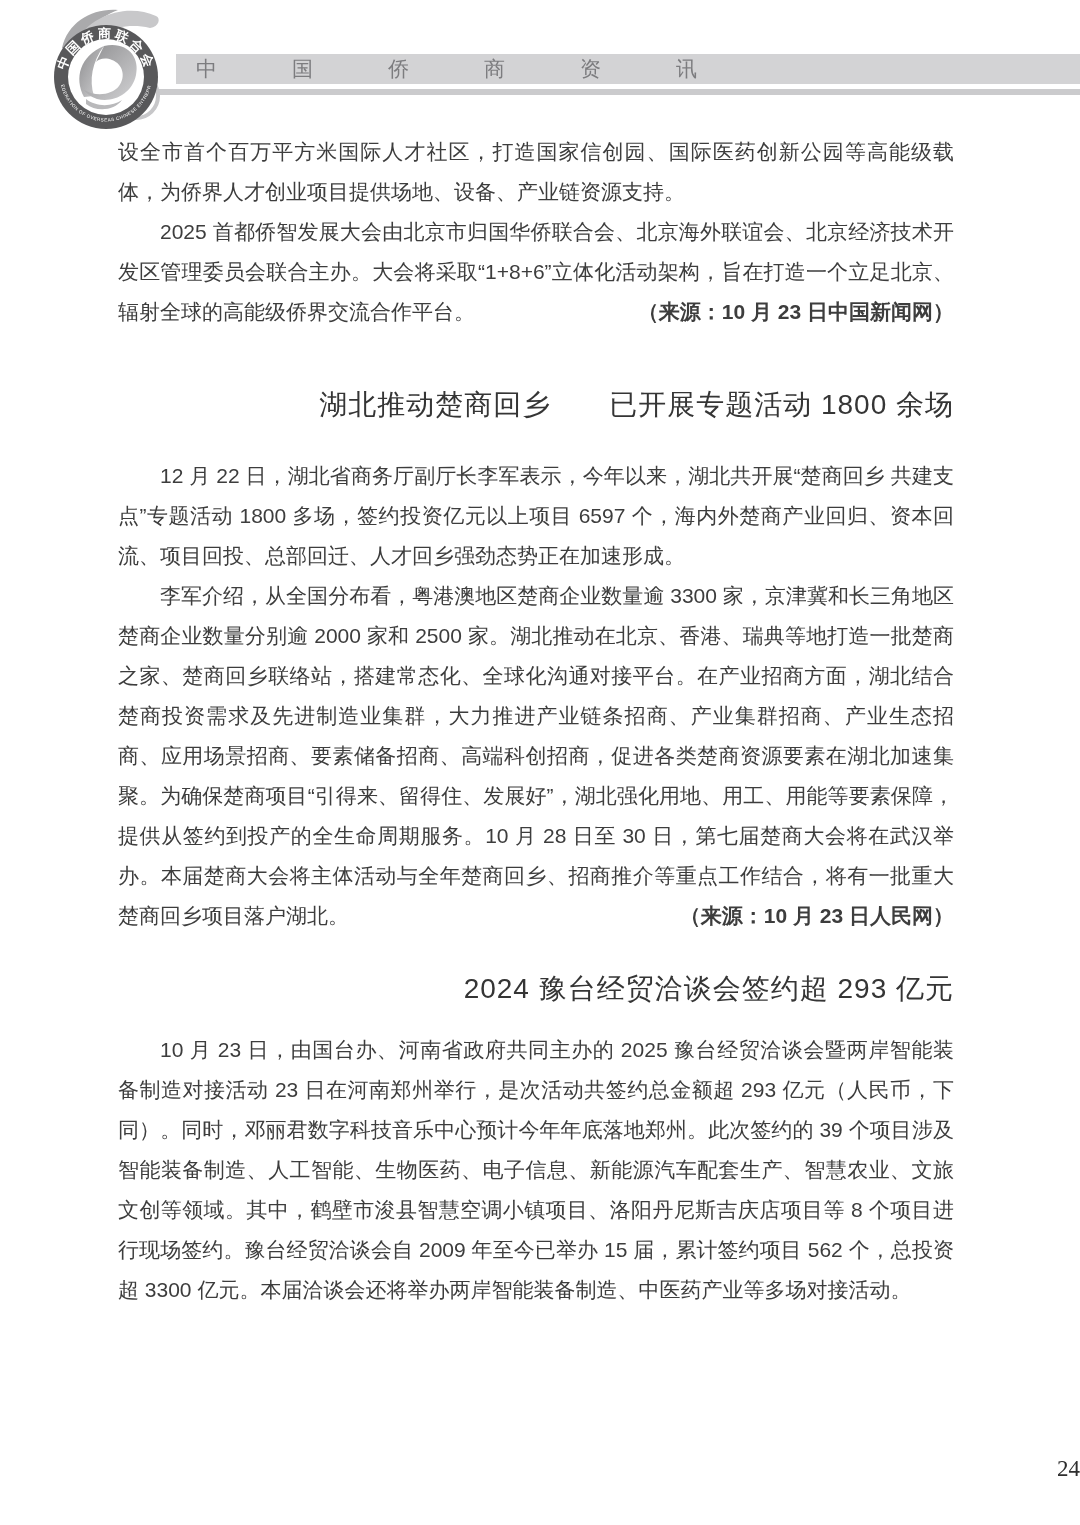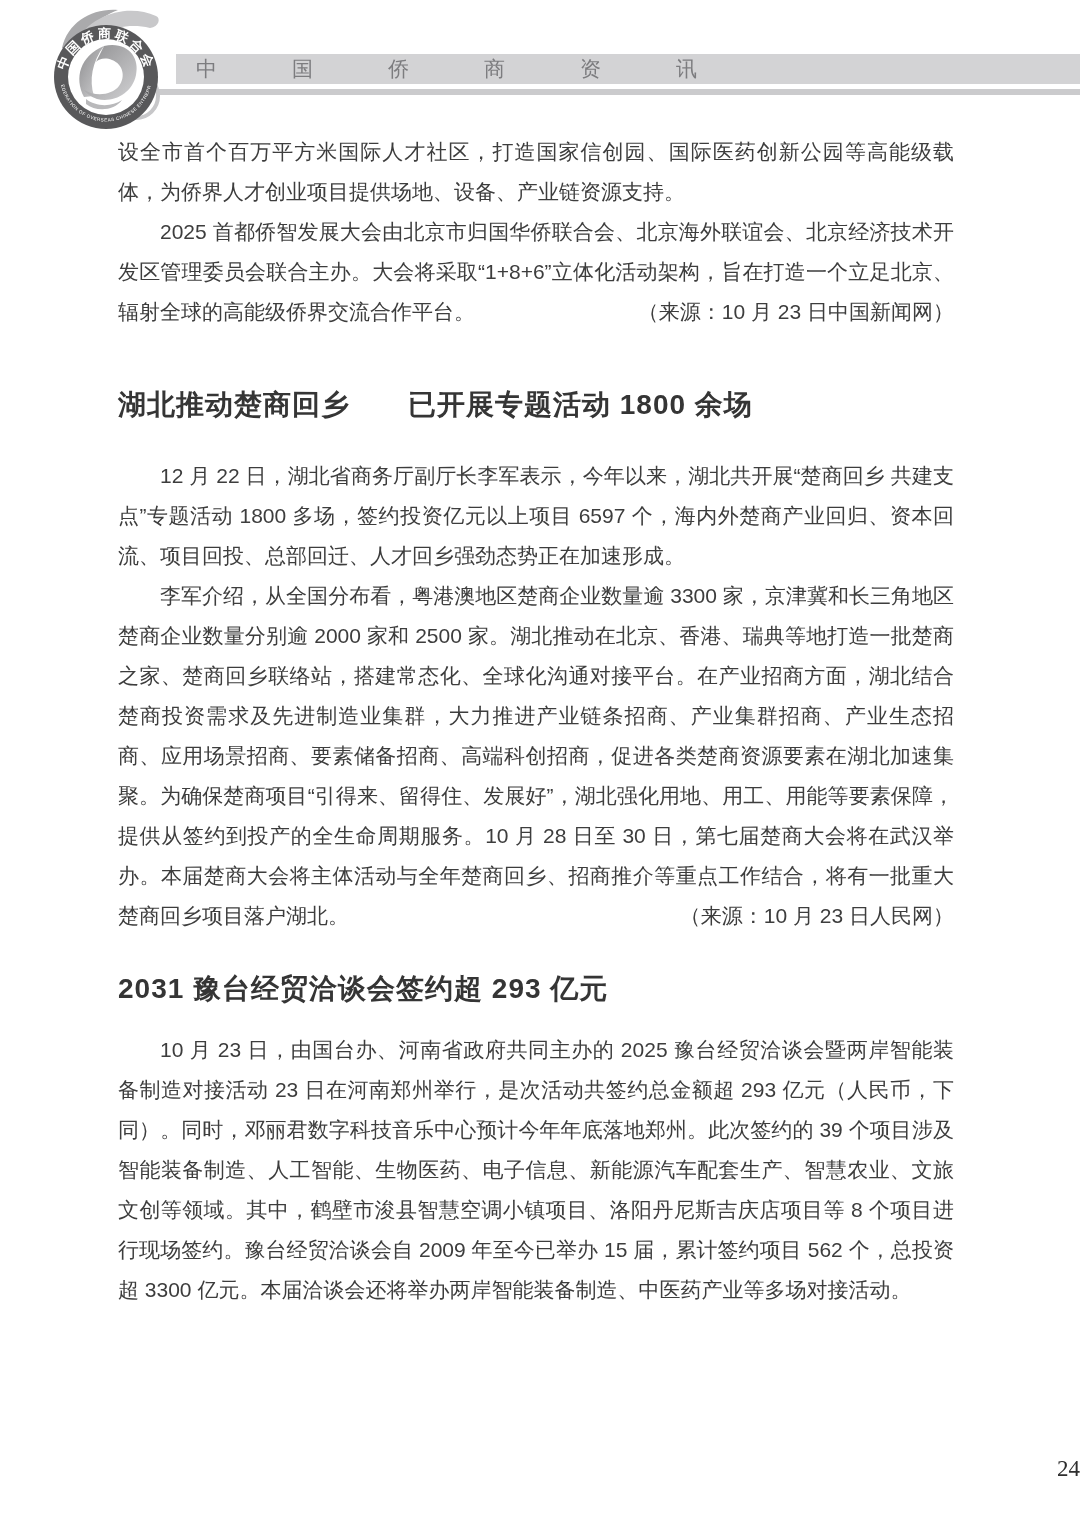--- a/index.html
+++ b/index.html
@@ -15,23 +15,23 @@
     font-size:21px;letter-spacing:27px;color:var(--hdr-text,#7c7c7f);white-space:nowrap;
   }
   svg.logo{position:absolute;left:0;top:0;z-index:2;}
   
   #content{
     position:absolute;left:106px;top:0;width:836px;padding-top:132px;
     color:var(--body-text,#3d3d3d);font-size:21px;line-height:40px;margin-left:12px;
   }
   .para{text-align:justify;}
   .para.indent{text-indent:2em;}
-  .para .src{float:right;font-weight:400;}
+  .para .src{float:right;font-weight:700;}
   .headline{
-    font-size:28px;line-height:46px;font-weight:700;text-align:left;
+    font-size:28px;line-height:46px;font-weight:400;text-align:right;
     color:var(--headline-text,#353535);letter-spacing:1px;
   }
   .headline.m1{margin:50px 0 28px 0;}
   .headline.m2{margin:30px 0 18px 0;}
   
   .pagenum{
     position:absolute;top:1456px;left:0;width:100%;text-align:right;
     font-family:"Liberation Serif","DejaVu Serif",serif;font-size:23px;color:#2e2e2e;
   }
 </style>
@@ -75,17 +75,17 @@
     <textPath href="#arcBot" startOffset="50%" text-anchor="middle">CHINA FEDERATION OF OVERSEAS CHINESE ENTREPRENEURS</textPath>
   </text>
 </svg>
 
 <div id="content">
     <div class="para">设全市首个百万平方米国际人才社区，打造国家信创园、国际医药创新公园等高能级载体，为侨界人才创业项目提供场地、设备、产业链资源支持。</div>
     <div class="para indent">2025 首都侨智发展大会由北京市归国华侨联合会、北京海外联谊会、北京经济技术开发区管理委员会联合主办。大会将采取“1+8+6”立体化活动架构，旨在打造一个立足北京、辐射全球的高能级侨界交流合作平台。<span class="src">（来源：10 月 23 日中国新闻网）</span></div>
     <div class="headline m1">湖北推动楚商回乡　　已开展专题活动 1800 余场</div>
     <div class="para indent">12 月 22 日，湖北省商务厅副厅长李军表示，今年以来，湖北共开展“楚商回乡 共建支点”专题活动 1800 多场，签约投资亿元以上项目 6597 个，海内外楚商产业回归、资本回流、项目回投、总部回迁、人才回乡强劲态势正在加速形成。</div>
     <div class="para indent">李军介绍，从全国分布看，粤港澳地区楚商企业数量逾 3300 家，京津冀和长三角地区楚商企业数量分别逾 2000 家和 2500 家。湖北推动在北京、香港、瑞典等地打造一批楚商之家、楚商回乡联络站，搭建常态化、全球化沟通对接平台。在产业招商方面，湖北结合楚商投资需求及先进制造业集群，大力推进产业链条招商、产业集群招商、产业生态招商、应用场景招商、要素储备招商、高端科创招商，促进各类楚商资源要素在湖北加速集聚。为确保楚商项目“引得来、留得住、发展好”，湖北强化用地、用工、用能等要素保障，提供从签约到投产的全生命周期服务。10 月 28 日至 30 日，第七届楚商大会将在武汉举办。本届楚商大会将主体活动与全年楚商回乡、招商推介等重点工作结合，将有一批重大楚商回乡项目落户湖北。<span class="src">（来源：10 月 23 日人民网）</span></div>
-    <div class="headline m2">2031 豫台经贸洽谈会签约超 293 亿元</div>
+    <div class="headline m2">2024 豫台经贸洽谈会签约超 293 亿元</div>
     <div class="para indent">10 月 23 日，由国台办、河南省政府共同主办的 2025 豫台经贸洽谈会暨两岸智能装备制造对接活动 23 日在河南郑州举行，是次活动共签约总金额超 293 亿元（人民币，下同）。同时，邓丽君数字科技音乐中心预计今年年底落地郑州。此次签约的 39 个项目涉及智能装备制造、人工智能、生物医药、电子信息、新能源汽车配套生产、智慧农业、文旅文创等领域。其中，鹤壁市浚县智慧空调小镇项目、洛阳丹尼斯吉庆店项目等 8 个项目进行现场签约。豫台经贸洽谈会自 2009 年至今已举办 15 届，累计签约项目 562 个，总投资超 3300 亿元。本届洽谈会还将举办两岸智能装备制造、中医药产业等多场对接活动。</div>
   </div>
 
 <div class="pagenum">24</div>
 
 </body></html>

